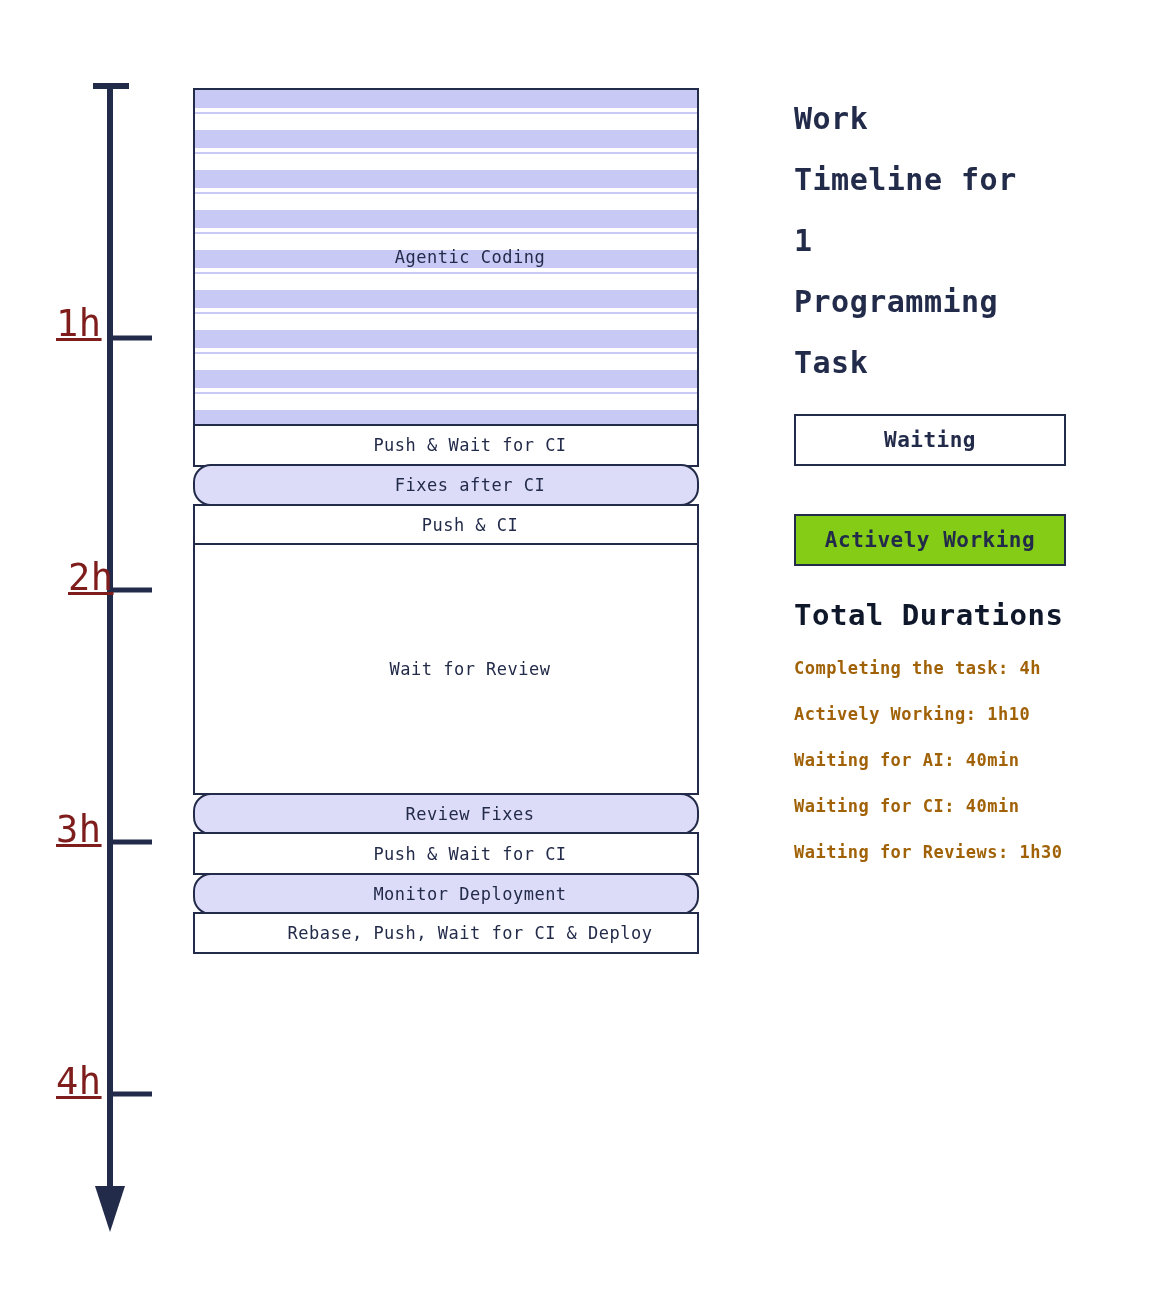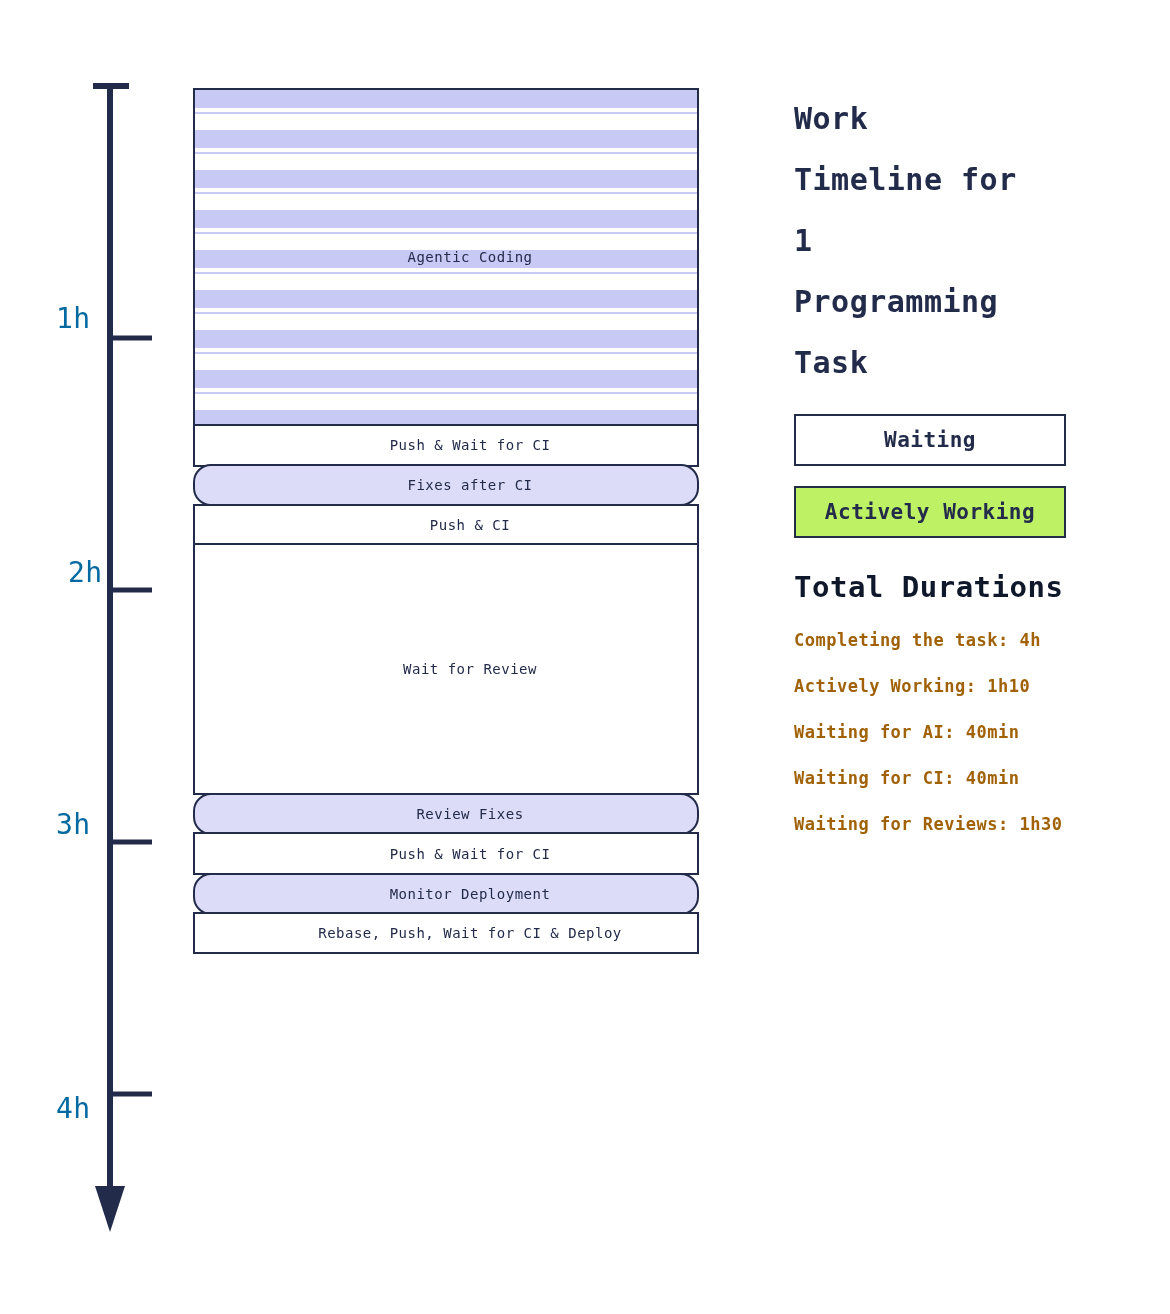--- a/index.html
+++ b/index.html
@@ -19,44 +19,45 @@
   
   #axis {
     position: absolute;
     left: 0;
     top: 0;
     width: 200px;
     height: 1314px;
   }
   .axis-label {
     position: absolute;
-    font-size: 28px;
-    color: #0369a1;
-    letter-spacing: 0.5px;
+    font-size: 37px;
+    color: #7f1d1d;
+    letter-spacing: 0.5px;
+    text-decoration: underline;
   }
   #lbl-1h { left: 56px; top: 302px; }
   #lbl-2h { left: 56px; top: 556px; margin-left: 12px; }
   #lbl-3h { left: 56px; top: 808px; }
-  #lbl-4h { left: 56px; top: 1060px; margin-top: 32px; }
+  #lbl-4h { left: 56px; top: 1060px; }
 
   
   #blocks {
     position: absolute;
     left: 193px;
     top: 88px;
     width: 506px;
   }
   .block {
     box-sizing: border-box;
     border: 2.5px solid #232b4a;
     margin-top: -2.5px;
     display: flex;
     align-items: center;
     justify-content: center;
-    font-size: 14px;
+    font-size: 17px;
     letter-spacing: 0.5px;
     color: #232b4a;
     background: #ffffff;
     position: relative;
     padding-left: 48px;
   }
   .block:first-child { margin-top: 0; }
   .block.active {
     background: #dcdcf8;
     border-radius: 18px;
@@ -107,22 +108,22 @@
     display: flex;
     align-items: center;
     justify-content: center;
     font-size: 21px;
     letter-spacing: 0.5px;
     color: #232b4a;
     background: #ffffff;
   }
   #legend-waiting { margin-top: 21px; }
   #legend-active {
-    margin-top: 20px;
-    background: #bef264;
+    margin-top: 48px;
+    background: #84cc16;
   }
   #durations-title {
     margin-top: 32px;
     font-size: 29px;
     letter-spacing: 0.5px;
     color: #0f172a;
   }
   .duration-line {
     margin-top: 26px;
     font-size: 17px;

